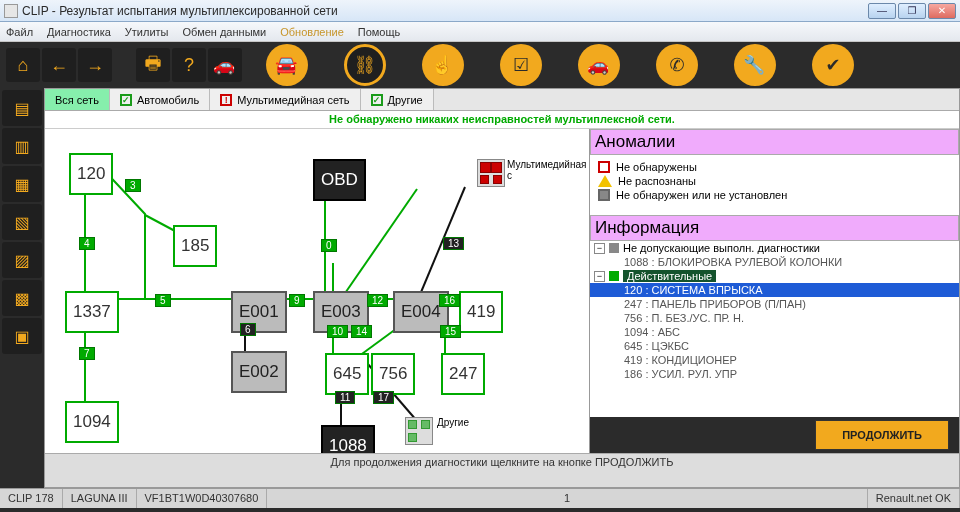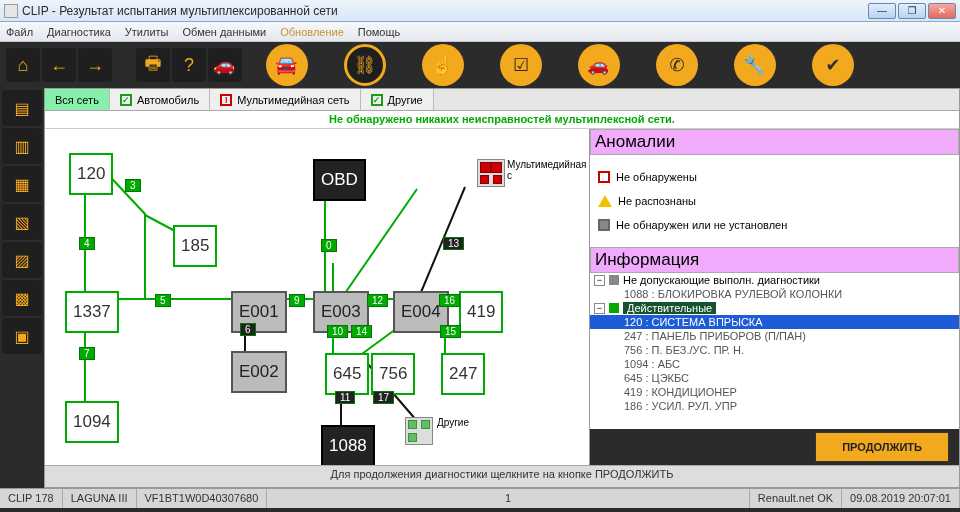--- a/index.html
+++ b/index.html
@@ -28,37 +28,37 @@
 .tab.active{background:#86efac}
 .chk{width:12px;height:12px;border:2px solid;display:inline-flex;align-items:center;justify-content:center;font-size:9px;font-weight:bold}
 .chk.g{border-color:#1a9b1a;color:#1a9b1a}
 .chk.r{border-color:#c00;color:#c00}
 .status{height:18px;background:#fff;text-align:center;color:#0a0;font-weight:bold;padding-top:2px;border-bottom:1px solid #ccc}
 .split{flex:1;display:flex;overflow:hidden}
 .diagram{flex:1;background:#fff;position:relative;overflow:hidden}
 .rightpane{width:370px;display:flex;flex-direction:column;border-left:1px solid #999;background:#e6e6e6}
 .panelhdr{background:#f0abfc;border:1px solid #aaa;padding:2px 4px;font-size:17px}
 .anomalies{background:#fff;padding:4px 8px;flex:0 0 60px}
-.anomalies div{display:flex;align-items:center;gap:6px;margin:12px 0}
+.anomalies div{display:flex;align-items:center;gap:6px;margin:2px 0}
 .sq{width:12px;height:12px;border:2px solid}
 .sq.red{border-color:#c00}
 .sq.gray{border-color:#666;background:#888}
 .warn-tri{width:0;height:0;border-left:7px solid transparent;border-right:7px solid transparent;border-bottom:12px solid #f2c200;position:relative}
 .infopanel{flex:1;background:#fff;overflow:auto}
 .tree-item{display:flex;align-items:center;gap:4px;padding:1px 4px;font-size:11px}
 .tree-item.l1{padding-left:4px}
 .tree-item.l2{padding-left:34px;color:#555}
 .tree-item.sel{background:#1e5bd6;color:#fff}
 .tree-item .pm{width:11px;height:11px;border:1px solid #888;display:inline-flex;align-items:center;justify-content:center;font-size:9px;background:#fff}
 .tree-item .sqg{width:10px;height:10px;background:#888}
 .tree-item .sqgr{width:10px;height:10px;background:#0a0}
 .tree-cat{background:#14532d;color:#fff;padding:0 4px}
 .continue{height:36px;display:flex;justify-content:flex-end;align-items:center;padding:0 10px;background:#2b2b2b}
 .continue button{background:#f2a91e;border:1px solid #333;color:#222;font-weight:bold;padding:8px 26px;cursor:pointer}
-.hint{height:22px;background:#ddd;text-align:center;padding-top:2px;color:#333;border-top:1px solid #aaa}
+.hint{height:34px;background:#ddd;text-align:center;padding-top:2px;color:#333;border-top:1px solid #aaa}
 .statusbar{height:20px;background:#d6d6d6;display:flex;border-top:1px solid #999}
 .statusbar>div{border-right:1px solid #aaa;padding:3px 8px;color:#333}
 .statusbar .sp{flex:1}
 
 .node{position:absolute;background:#fff;border:2px solid #0a0;padding:9px 6px;font-size:17px;color:#333}
 .node.conn{border:2px solid #555;background:#bbb;color:#222}
 .node.dark{background:#222;color:#fff;border:2px solid #000}
 .edge-label{position:absolute;background:#0a0;color:#fff;padding:0 4px;font-size:10px;border:1px solid #070}
 .edge-label.blk{background:#222}
 .mux{position:absolute;width:28px;height:28px;background:#ddd;border:1px solid #888}
@@ -257,14 +257,13 @@
     <div class="hint">Для продолжения диагностики щелкните на кнопке ПРОДОЛЖИТЬ</div>
   </div>
 </div>
 
 <div class="statusbar">
   <div>CLIP 178</div>
   <div>LAGUNA III</div>
   <div>VF1BT1W0D40307680</div>
   <div class="sp" style="text-align:center">1</div>
   <div>Renault.net OK</div>
-  <div>09.08.2019 20:07:01</div>
 </div>
 
 </body></html>

